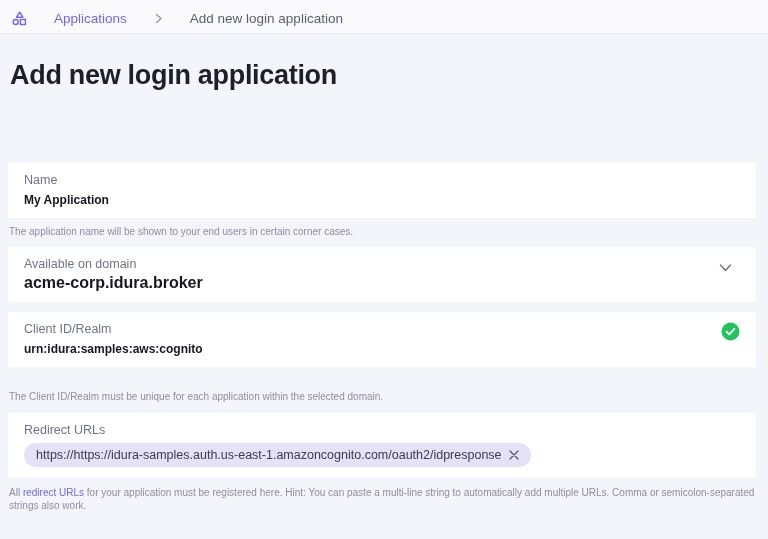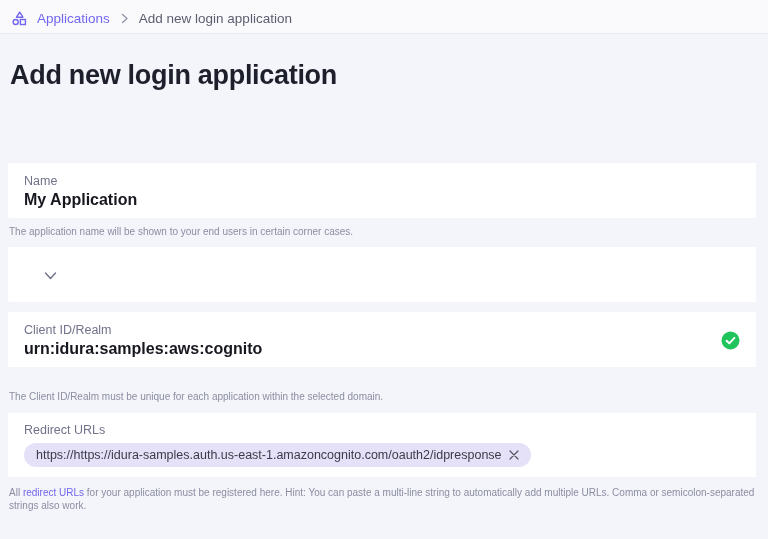--- a/index.html
+++ b/index.html
@@ -9,21 +9,21 @@
     font-family: "Liberation Sans", sans-serif;
     overflow: hidden;
     -webkit-font-smoothing: antialiased;
   }
   .topbar {
     height: 34px;
     background: #fafafd;
     border-bottom: 1px solid #eaeaf2;
     display: flex;
     align-items: center;
-    gap: 9px;
+    gap: 26px;
     padding: 3px 11px 0;
   }
   .bc-icon svg, .bc-sep svg { display: block; }
   .bc-link {
     color: var(--accent, #7266ef);
     font-size: 13.5px;
     text-decoration: none;
     cursor: pointer;
   }
   .bc-current { color: #5b5e6f; font-size: 13.5px; }
@@ -34,39 +34,39 @@
     letter-spacing: -0.3px;
     margin: 26px 10px 0;
   }
   .form { margin-top: 72px; }
   .card {
     background: var(--card-bg, #fff);
     margin: 0 12px 0 8px;
     padding: 10px 16px 9px;
     border-radius: 1px;
     display: flex;
-    align-items: center;
+    align-items: flex-start;
     justify-content: space-between;
     min-height: 55px;
   }
   .field-main { flex: 1; min-width: 0; }
   .field-label {
     display: block;
     font-size: 12.5px;
     color: var(--label, #70738a);
     margin-bottom: 3px;
   }
   .field-input {
     width: 100%;
     border: 0;
     outline: 0;
     background: transparent;
     padding: 0;
     font-family: "Liberation Sans", sans-serif;
-    font-size: 16px;
+    font-size: 12px;
     font-weight: 600;
     color: var(--value, #17181f);
   }
   .field-value {
     font-size: 16px;
     font-weight: 600;
     color: var(--value, #17181f);
     white-space: nowrap;
   }
   .side-icon { flex: 0 0 auto; margin-left: 12px; display: flex; align-items: center; }
@@ -131,20 +131,24 @@
 
     <div class="card">
       <div class="field-main">
         <label class="field-label">Name</label>
         <input class="field-input" type="text" value="My Application" style="">
       </div>
     </div>
     <p class="help">The application name will be shown to your end users in certain corner cases.</p>
 
     <div class="card">
+      <div class="field-main">
+        <label class="field-label">Available on domain</label>
+        <div class="field-value">acme-corp.idura.broker</div>
+      </div>
       <span class="side-icon chev">
         <svg width="17" height="17" viewBox="0 0 17 17" fill="none">
           <path d="M3.5 6 L8.5 11.5 L13.5 6" stroke="#6e718a" stroke-width="1.4" stroke-linecap="round" stroke-linejoin="round"></path>
         </svg>
       </span>
     </div>
 
     <div class="card mt10">
       <div class="field-main">
         <label class="field-label">Client ID/Realm</label>

